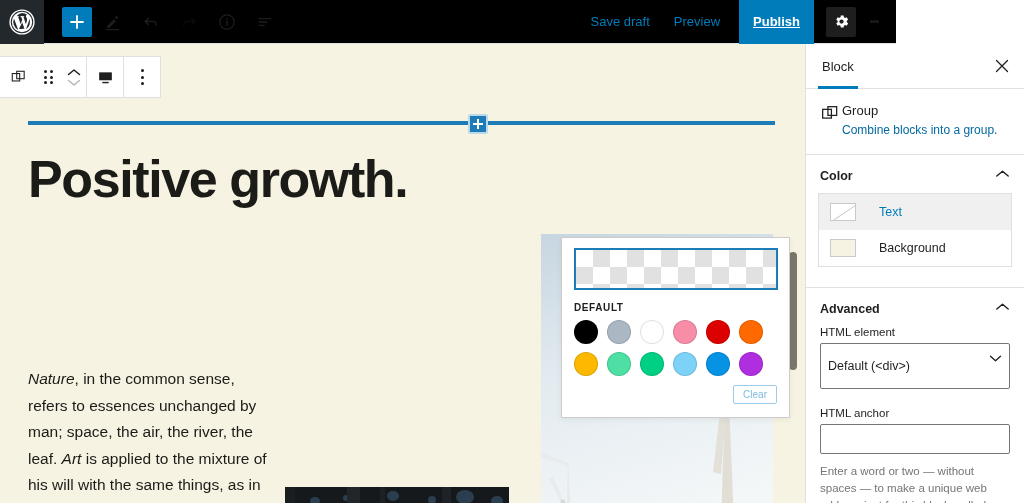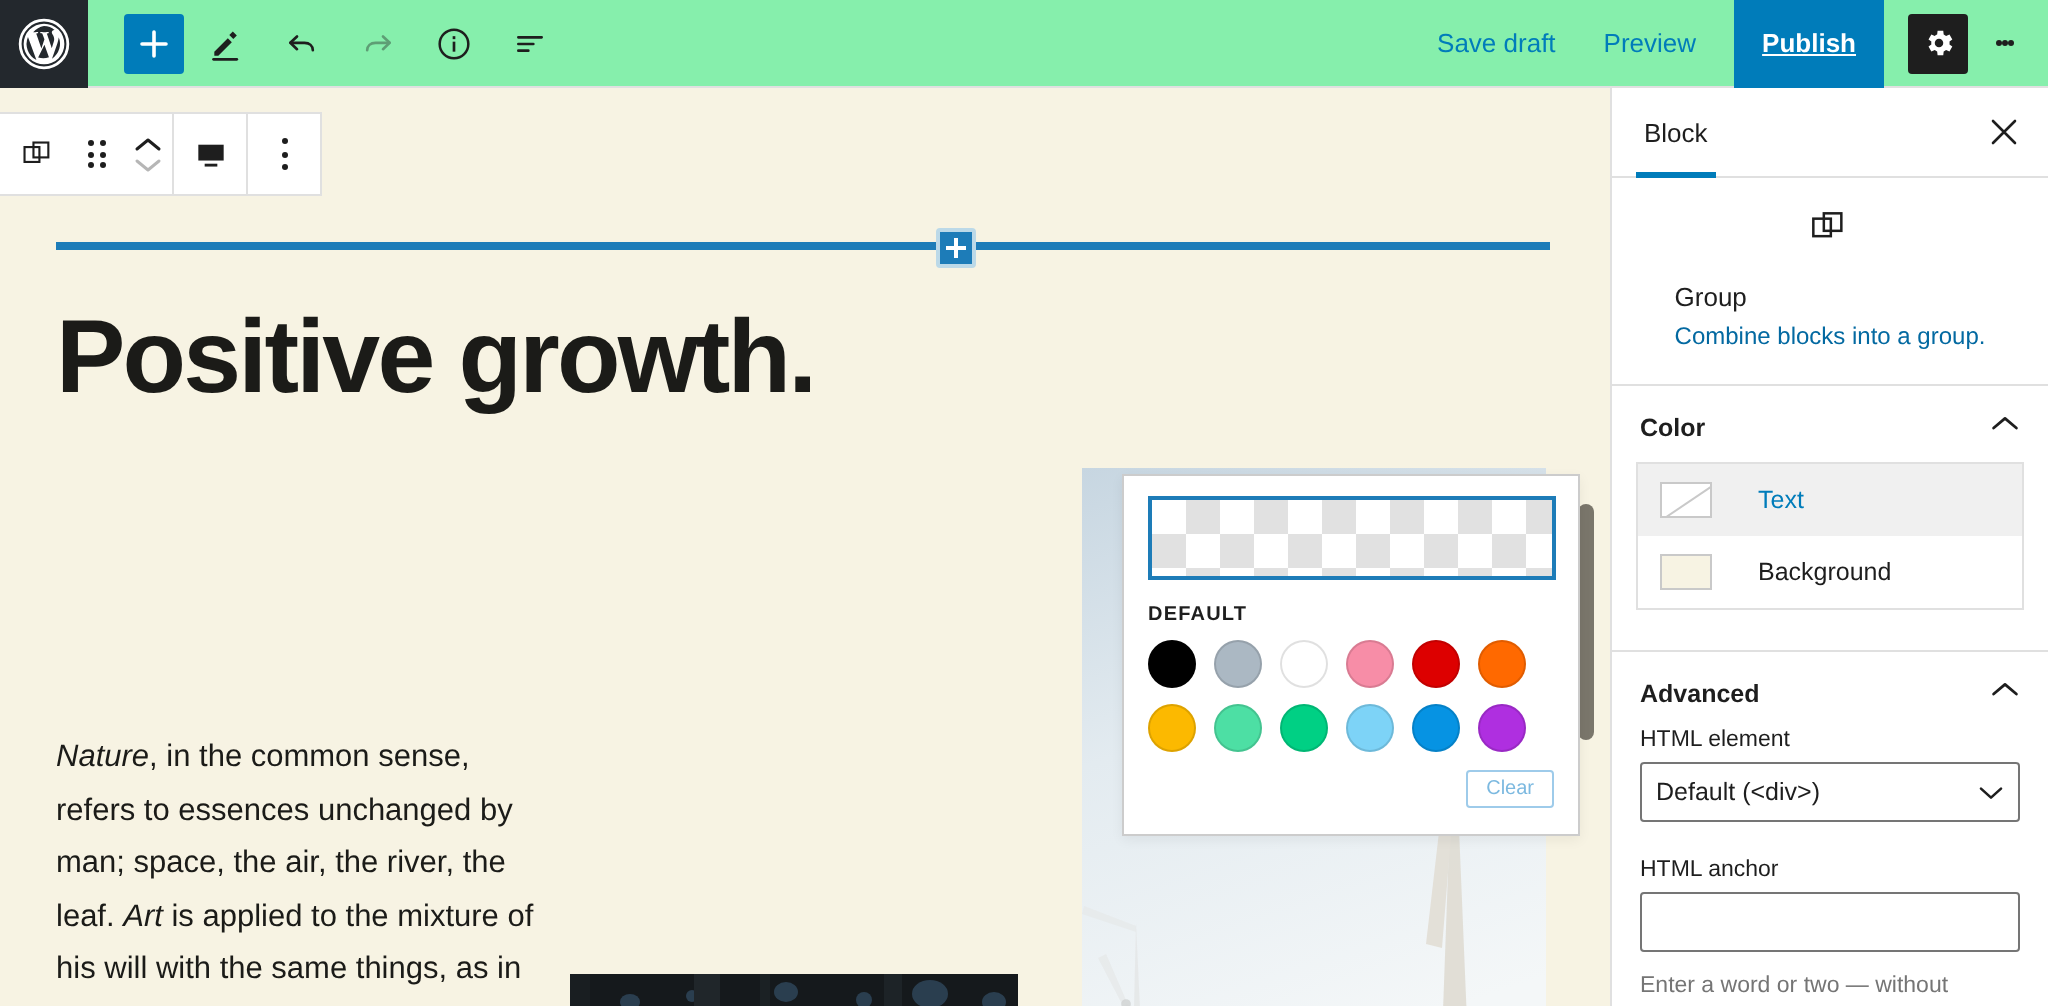--- a/index.html
+++ b/index.html
@@ -13,22 +13,22 @@
   #app {
     position: relative;
     width: 1024px; height: 503px;
     overflow: hidden;
     background: #fff;
   }
 
   
   .topbar {
     position: absolute; top: 0; left: 0;
-    width: 1024px; height: 44px;
-    background: #86efac;
+    width: 896px; height: 44px;
+    background: #000000;
     border-bottom: 1px solid #e0e0e0;
     display: flex; align-items: center;
   }
   .wp-logo {
     width: 44px; height: 44px;
     background: #23282d;
     display: flex; align-items: center; justify-content: center;
     flex: 0 0 44px;
   }
   .wp-logo svg { display: block; }
@@ -299,25 +299,24 @@
   }
   .sb-close {
     margin-left: auto;
     width: 32px; height: 32px;
     background: none; border: none;
     display: flex; align-items: center; justify-content: center;
     cursor: pointer; padding: 0;
   }
 
   .sb-blockcard {
-    display: flex; gap: 12px;
+    display: flex; gap: 0;
     padding: 14px 14px 16px 14px;
     border-bottom: 1px solid #e0e0e0;
-    align-items: center;
-    flex-direction: column;
+    align-items: flex-start;
   }
   .sb-blockicon { width: 22px; flex: 0 0 22px; padding-top: 1px; }
   .sb-blocktitle { font-size: 13px; color: #1e1e1e; margin-bottom: 4px; }
   .sb-blockdesc { font-size: 12px; color: #0369a1; line-height: 16px; }
 
   .sb-panel-head {
     display: flex; align-items: flex-start;
     justify-content: space-between;
     padding: 14px 14px 10px 14px;
     cursor: pointer;
@@ -355,21 +354,21 @@
   .color-row .color-row-label { color: #1e1e1e; }
 
   .sb-divider { height: 1px; background: #e0e0e0; margin: 20px 0 0 0; }
 
   .field-label {
     font-size: 11.5px; color: #1e1e1e;
     padding: 0 14px; margin-bottom: 5px; display: block;
   }
   .sb-select-wrap { padding: 0 14px; position: relative; }
   .sb-select {
-    width: 100%; height: 30px;
+    width: 100%; height: 46px;
     border: 1px solid #757575;
     border-radius: 2px;
     background: #fff;
     font-size: 12.5px;
     color: #1e1e1e;
     padding: 0 24px 0 7px;
     font-family: "Liberation Sans", sans-serif;
     appearance: none; -webkit-appearance: none;
     cursor: pointer;
   }

